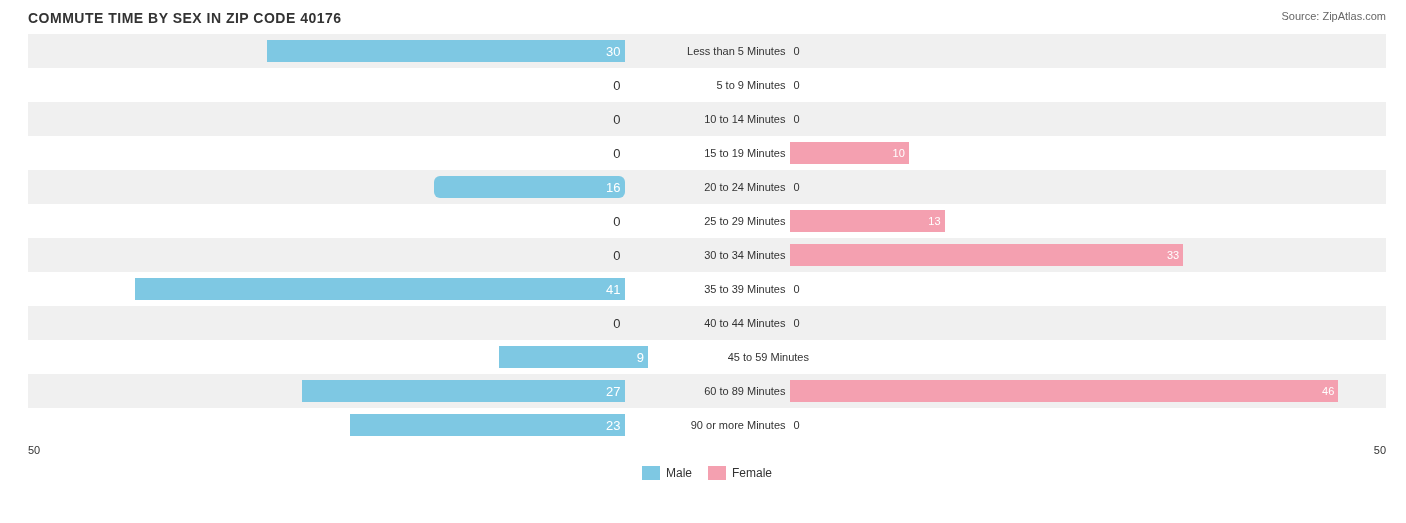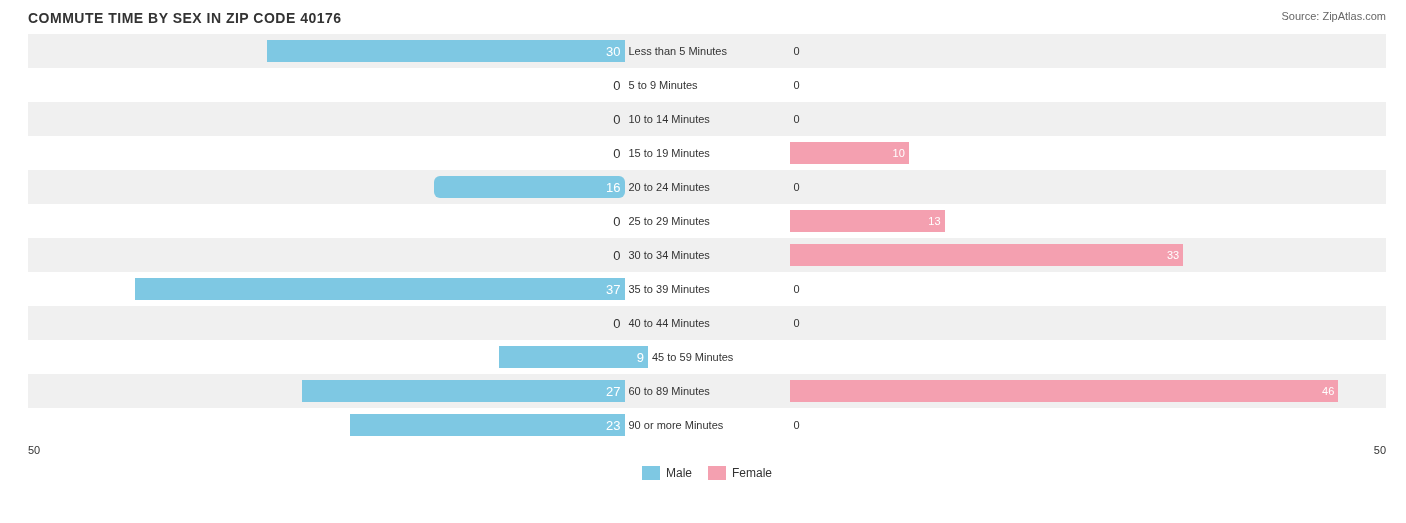--- a/index.html
+++ b/index.html
@@ -60,21 +60,21 @@
     .right-section {
       width: 620px;
       display: flex;
       align-items: center;
       justify-content: flex-start;
       height: 100%;
       position: relative;
     }
     .label-center {
       width: 165px;
-      text-align: left;
+      text-align: right;
       font-size: 11px;
       color: #333;
       flex-shrink: 0;
       padding: 0 4px;
       z-index: 2;
     }
     .male-bar {
       height: 22px;
       background: #7ec8e3;
       position: absolute;
@@ -254,21 +254,21 @@
         <div class="label-center">30 to 34 Minutes</div>
         <div class="right-section">
           <div class="female-bar" style="width: 66%;">
             <span class="female-bar-value inside">33</span>
           </div>
         </div>
       </div>
       <div class="bar-row">
         <div class="left-section">
           <div class="male-bar" style="width: 82%;">
-            <span class="male-bar-value inside">37</span>
+            <span class="male-bar-value inside">41</span>
           </div>
         </div>
         <div class="label-center">35 to 39 Minutes</div>
         <div class="right-section">
           <div class="female-bar" style="width: 0%;">
             <span class="female-bar-value outside">0</span>
           </div>
         </div>
       </div>
       <div class="bar-row">

